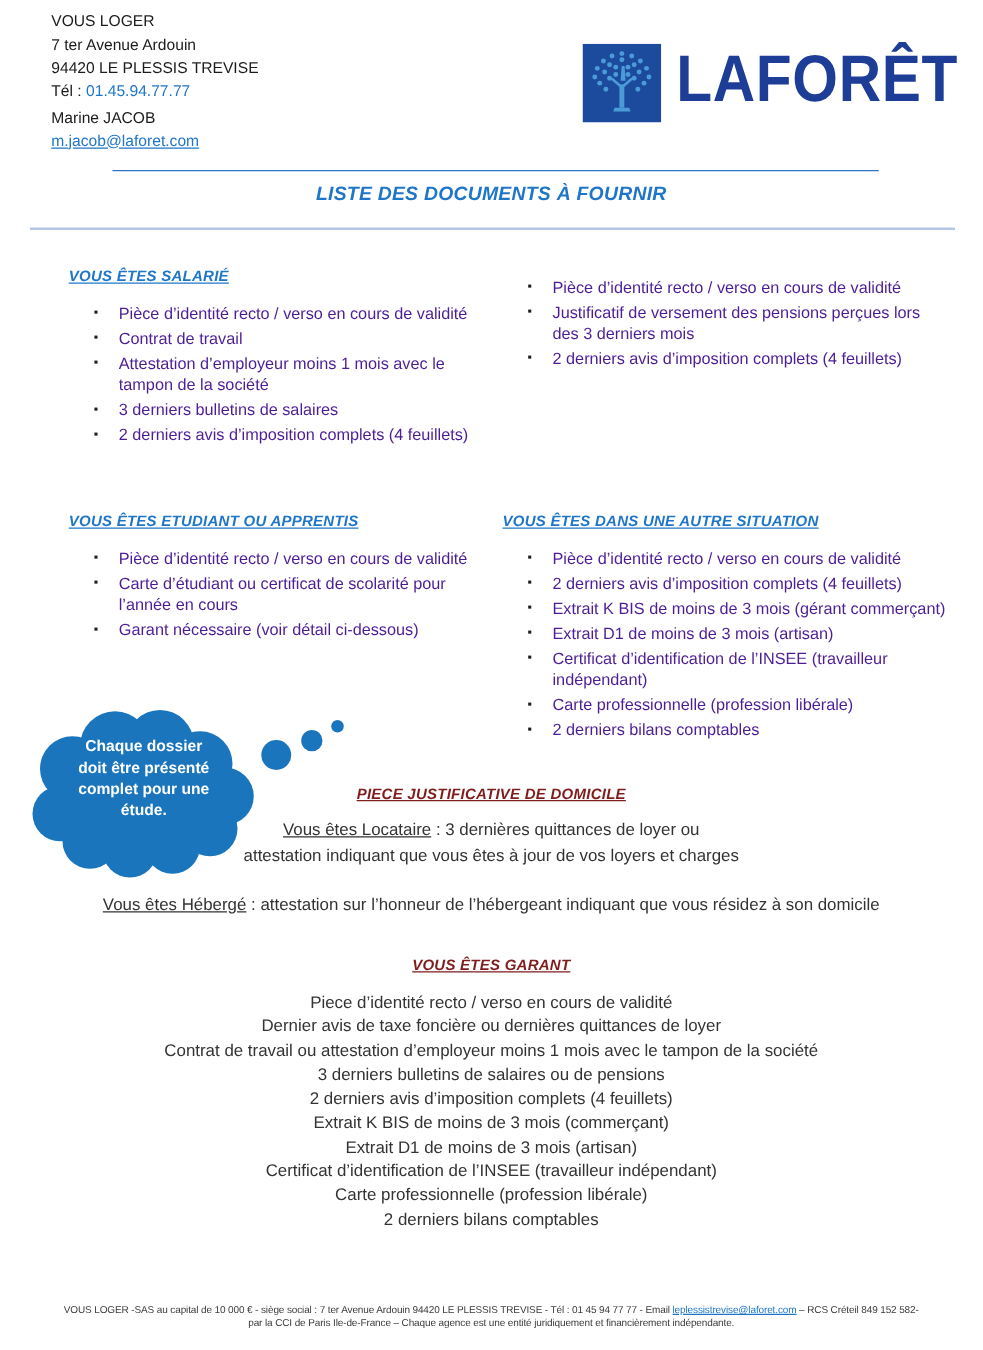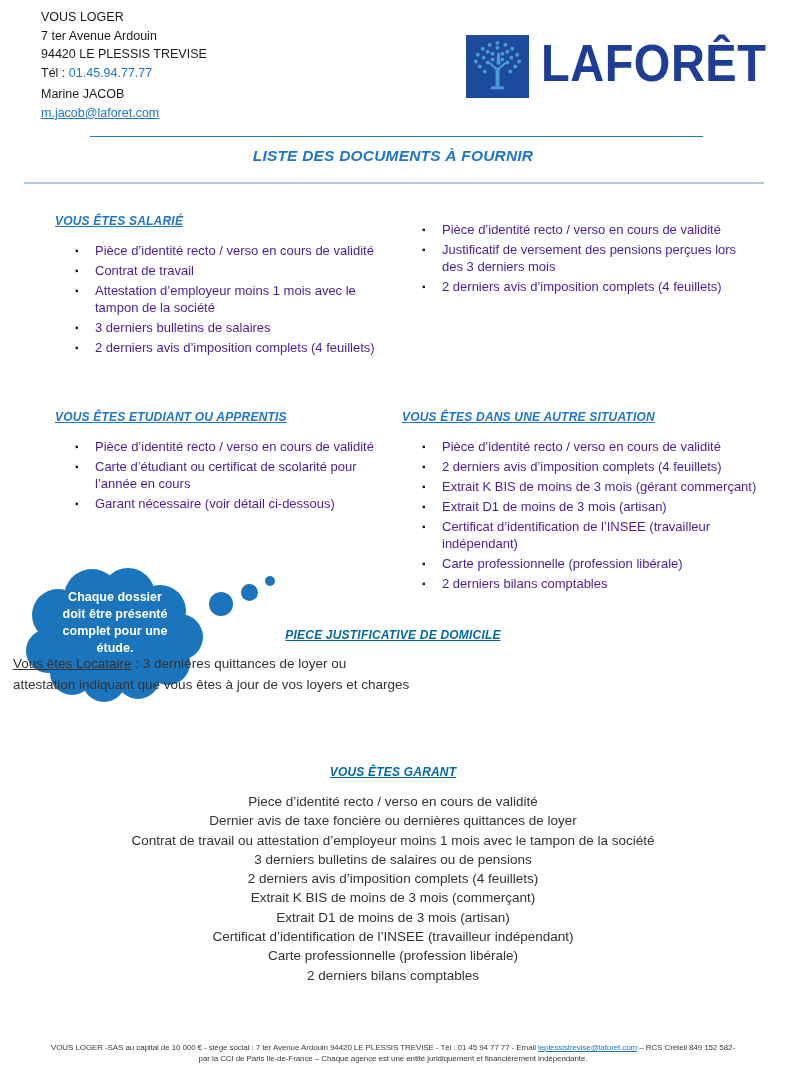--- a/index.html
+++ b/index.html
@@ -69,27 +69,27 @@
   }
   .dot { position: absolute; border-radius: 50%; background: #1b75bc; }
   .dot-1 { left: 189px; top: 29px; width: 24px; height: 24px; }
   .dot-2 { left: 221px; top: 21px; width: 17px; height: 17px; }
   .dot-3 { left: 245px; top: 13px; width: 10px; height: 10px; }
 
   
   .center-heading {
     position: absolute; width: 740px; left: 23px; text-align: center;
     font-size: 12px; font-weight: bold; font-style: italic;
-    color: #0369a1; text-decoration: underline; letter-spacing: 0.2px;
+    color: #7f1d1d; text-decoration: underline; letter-spacing: 0.2px;
   }
   .domicile-heading { top: 628px; }
   .garant-heading   { top: 765px; }
 
   .center-line {
-    position: absolute; width: 760px; left: 13px; 
+    position: absolute; width: 760px; left: 13px; text-align: center;
     font-size: 13.5px; color: #333333;
   }
   .u { text-decoration: underline; }
   .dom-1 { top: 656px; }
   .dom-2 { top: 677px; }
   .dom-3 { top: 698px; }
   .dom-4 { top: 716px; }
 
   .garant-list { position: absolute; left: 13px; top: 792px; width: 760px; text-align: center; }
   .garant-list .g-line { font-size: 13.5px; color: #333333; line-height: 19.3px; }
@@ -222,20 +222,21 @@
       <div>étude.</div>
     </div>
     <div class="dot dot-1"></div>
     <div class="dot dot-2"></div>
     <div class="dot dot-3"></div>
   </div>
 
   <div class="center-heading domicile-heading">PIECE JUSTIFICATIVE DE DOMICILE</div>
   <div class="center-line dom-1"><span class="u">Vous êtes Locataire</span><span> : 3 dernières quittances de loyer ou</span></div>
   <div class="center-line dom-2">attestation indiquant que vous êtes à jour de vos loyers et charges</div>
+  <div class="center-line dom-4"><span class="u">Vous êtes Hébergé</span><span> : attestation sur l’honneur de l’hébergeant indiquant que vous résidez à son domicile</span></div>
 
   <div class="center-heading garant-heading">VOUS ÊTES GARANT</div>
   <div class="garant-list">
     <div class="g-line">Piece d’identité recto / verso en cours de validité</div>
     <div class="g-line">Dernier avis de taxe foncière ou dernières quittances de loyer</div>
     <div class="g-line">Contrat de travail ou attestation d’employeur moins 1 mois avec le tampon de la société</div>
     <div class="g-line">3 derniers bulletins de salaires ou de pensions</div>
     <div class="g-line">2 derniers avis d’imposition complets (4 feuillets)</div>
     <div class="g-line">Extrait K BIS de moins de 3 mois (commerçant)</div>
     <div class="g-line">Extrait D1 de moins de 3 mois (artisan)</div>

